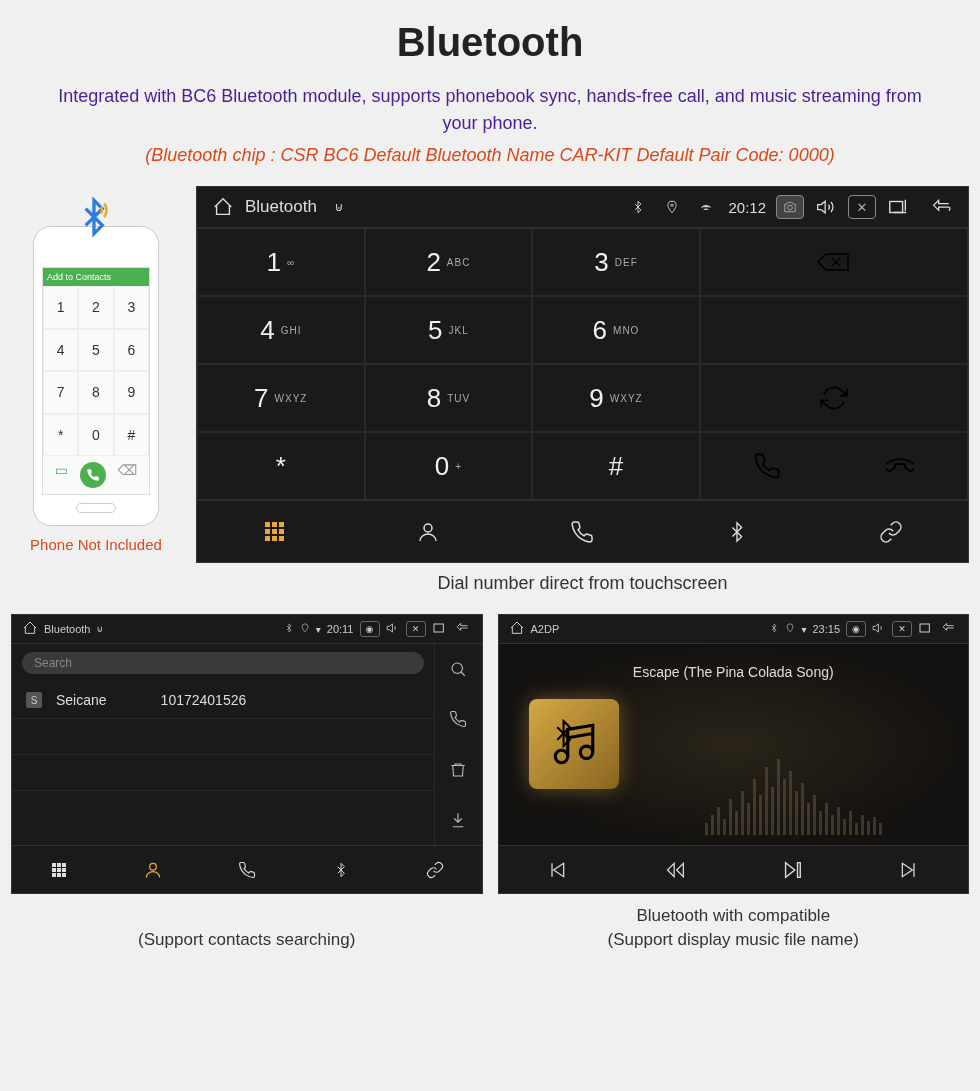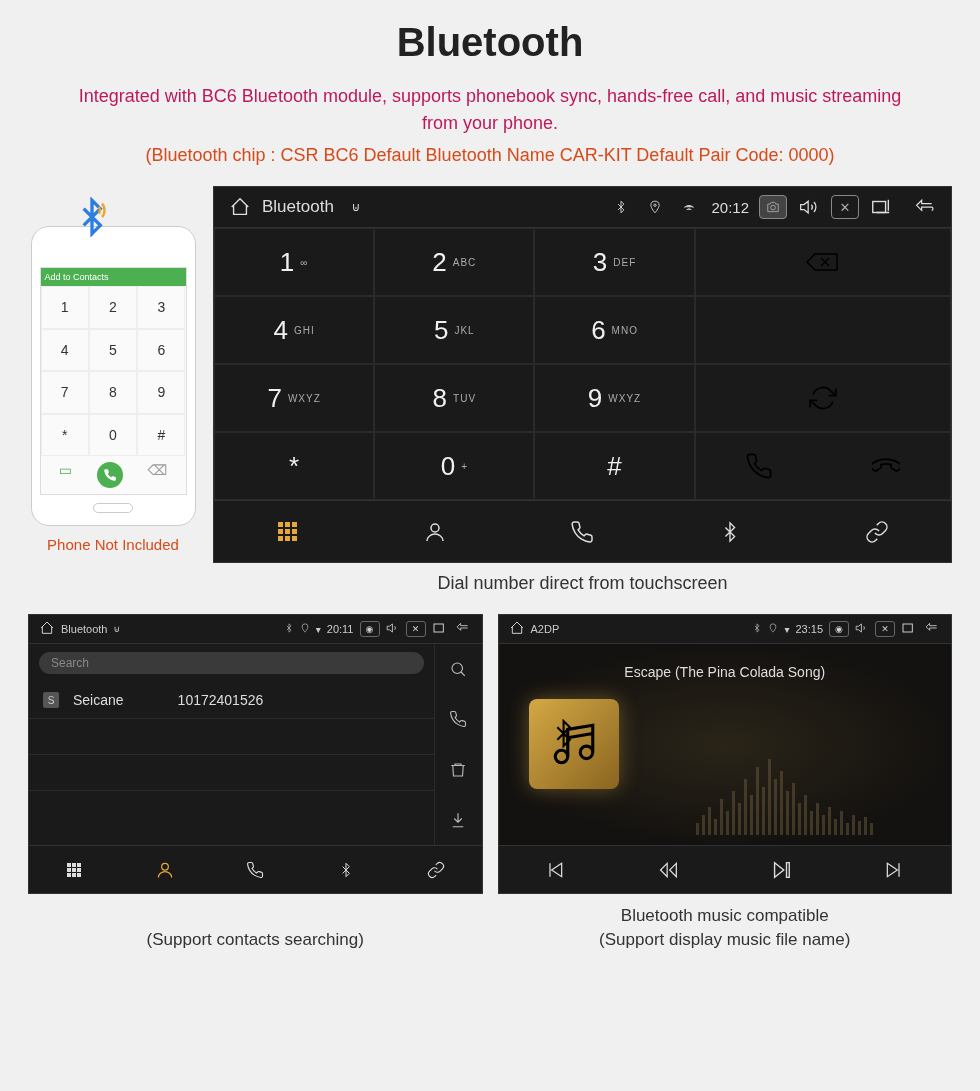--- a/index.html
+++ b/index.html
@@ -1,24 +1,24 @@
 <!DOCTYPE html>
 <html><head>
 <meta charset="utf-8">
 <style>
 * { margin: 0; padding: 0; box-sizing: border-box; font-family: Arial, sans-serif; }
 body { background: #f0f0f0; width: 980px; margin: 0 auto; }
-.page { padding: 20px 28px; }
+.page { padding: 20px 11px; }
 .title { text-align: center; font-size: 40px; font-weight: bold; color: #222; margin-bottom: 18px; }
-.description { text-align: center; font-size: 18px; color: #be185d; line-height: 1.5; margin-bottom: 8px; padding: 0 40px; }
-.specs { text-align: center; font-size: 18px; color: #d94a1a; margin-bottom: 20px; }
+.description { text-align: center; font-size: 18px; color: #4c1d95; line-height: 1.5; margin-bottom: 8px; padding: 0 40px; }
+.specs { text-align: center; font-size: 18px; color: #d94a1a; margin-bottom: 20px; font-style: italic; }
 
 .main-row { display: flex; gap: 15px; align-items: flex-start; margin-bottom: 15px; }
 .phone-col { width: 170px; text-align: center; }
-.phone-mock { width: 165px; height: 300px; background: white; border-radius: 18px; border: 1px solid #ccc; margin: 40px auto 10px; position: relative; padding: 40px 8px 30px; }
+.phone-mock { width: 126px; height: 300px; background: white; border-radius: 18px; border: 1px solid #ccc; margin: 40px auto 10px; position: relative; padding: 40px 8px 30px; }
 .phone-screen { background: #fafafa; height: 100%; border: 1px solid #ddd; display: flex; flex-direction: column; }
 .phone-header { background: #4caf50; color: white; font-size: 9px; padding: 4px; text-align: left; }
 .phone-grid { flex: 1; display: grid; grid-template-columns: repeat(3,1fr); grid-template-rows: repeat(4,1fr); }
 .phone-grid div { display: flex; align-items: center; justify-content: center; font-size: 14px; color: #333; border: 0.5px solid #eee; }
 .phone-bottom { display: flex; justify-content: space-around; padding: 6px; }
 .phone-call-btn { width: 26px; height: 26px; background: #4caf50; border-radius: 50%; color: white; display: flex; align-items: center; justify-content: center; font-size: 12px; }
 .phone-home { width: 40px; height: 10px; border: 1px solid #ccc; border-radius: 5px; position: absolute; bottom: 12px; left: 50%; transform: translateX(-50%); }
 .bt-signal { position: absolute; top: -30px; left: 40px; color: #2b7de0; font-size: 22px; }
 .phone-caption { color: #d94a1a; font-size: 15px; }
 
@@ -491,18 +491,18 @@
               </svg>
             </div>
           <div>
               <svg width="20" height="20" viewBox="0 0 24 24" fill="#ddd" stroke="none">
                 <path d="M4 4l12 8-12 8zM18 4v16"></path>
               </svg>
             </div>
         </div>
       </div>
       <div class="small-caption">
-        <span>Bluetooth music compatible</span><br>
+        <span>Bluetooth with compatible</span><br>
         <span>(Support display music file name)</span>
       </div>
     </div>
   </div>
 </div>
 
 </body></html>

